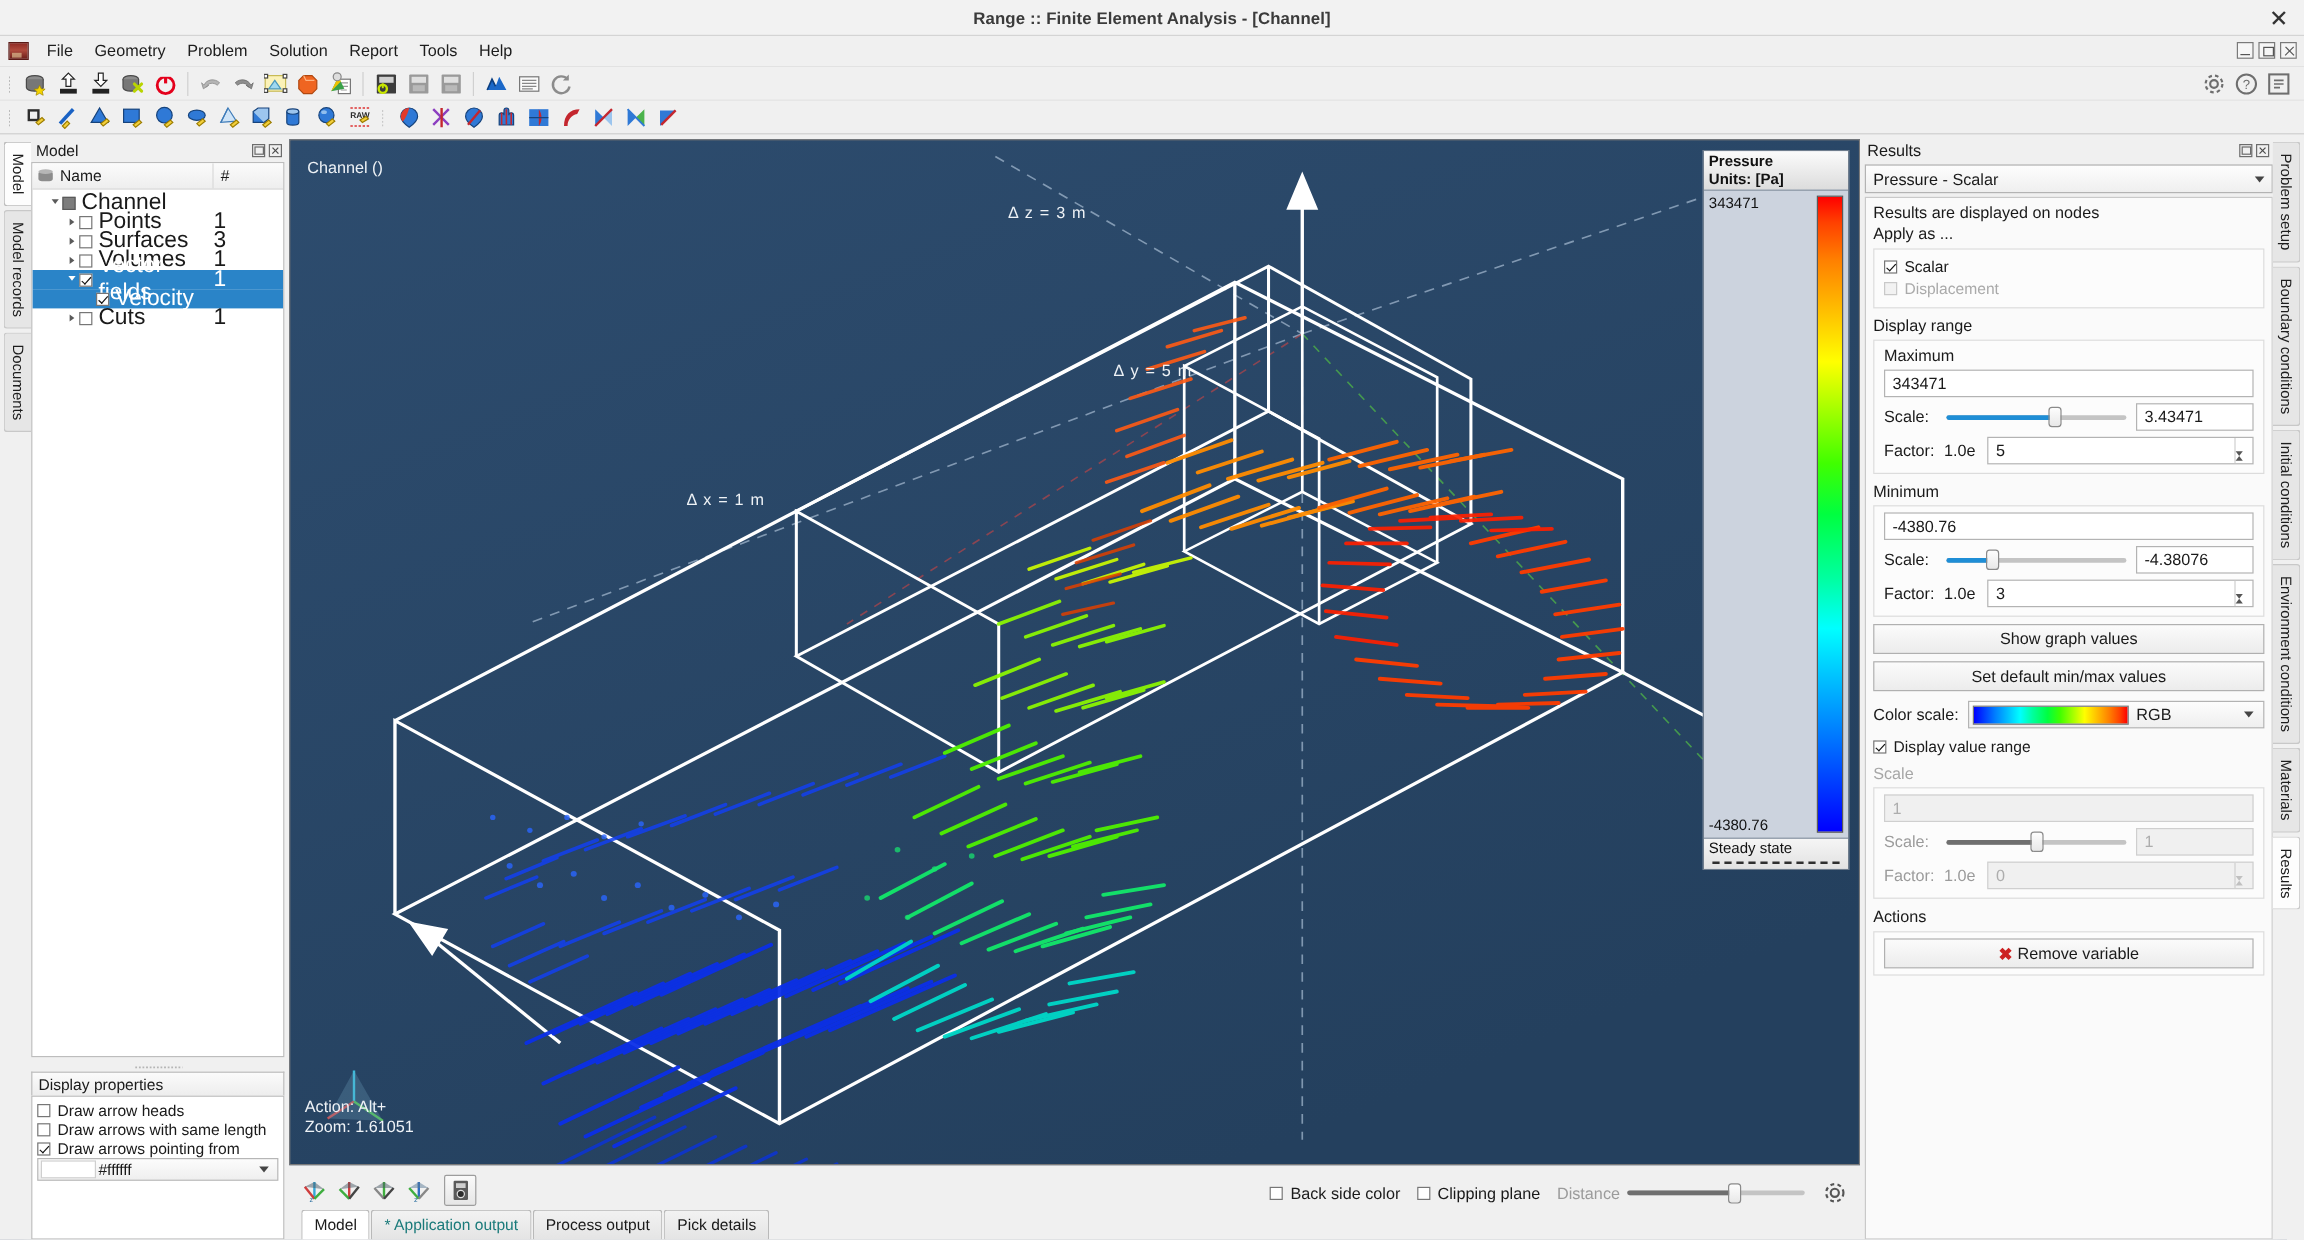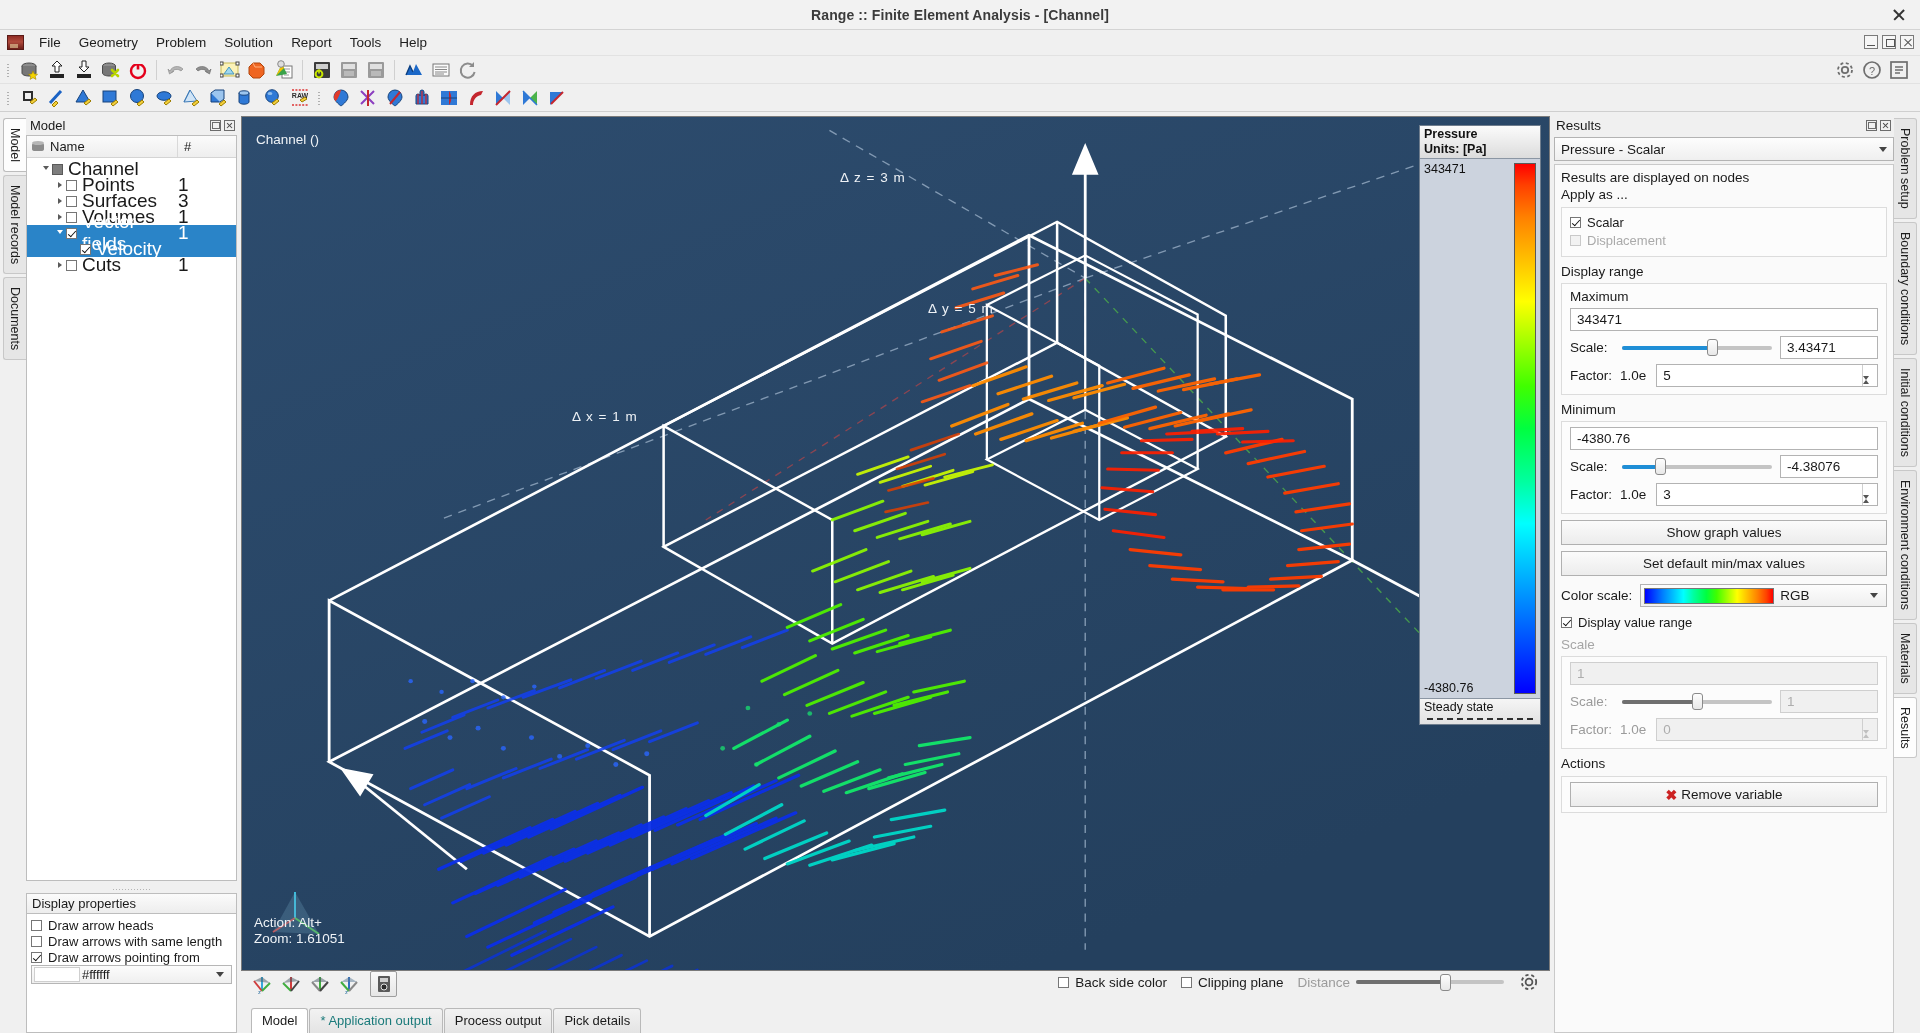--- a/index.html
+++ b/index.html
@@ -210,21 +210,21 @@
     background: linear-gradient(to top,
       #0000ff 0%, #0040ff 8%, #0080ff 16%, #00bfff 24%, #00ffff 32%,
       #00ff9f 40%, #00ff40 50%, #40ff00 58%, #9fff00 66%, #ffff00 74%,
       #ffbf00 82%, #ff8000 90%, #ff4000 96%, #ff0000 100%);
   }
   .legend .lg-foot { background: linear-gradient(180deg,#f5f5f5,#e2e2e2); border-top: 1px solid #8b96a3; padding: 1px 4px; }
   .legend .lg-dash { border-top: 2px dashed #2f2f2f; margin: 4px 3px 3px 3px; }
 
   
   .vp-toolbar {
-    height: 34px; flex: 0 0 34px; display: flex; align-items: flex-start; padding: 0 10px 0 6px;
+    height: 34px; flex: 0 0 34px; display: flex; align-items: flex-end; padding: 0 10px 0 6px;
     background: #f0f0f0;
   }
   .axbtn { width: 27px; height: 26px; margin: 0 1px; display:flex;align-items:center;justify-content:center;cursor:pointer;border:1px solid transparent;border-radius:2px;}
   .axbtn.framed { border:1px solid #9d9d9d; background: linear-gradient(180deg,#fafafa,#e6e6e6); margin-left:7px;}
   .vp-toolbar .mid { margin-left: auto; display: flex; align-items: center; gap: 14px; }
   .vp-chk { display: flex; align-items: center; gap: 6px; font-size: 13.5px; }
   .vp-chk .cbx { margin: 0; }
   .dim { color: #9b9b9b; }
   .slider { position: relative; width: 148px; height: 18px; display:flex; align-items:center; cursor:pointer;}
   .slider .track { position:absolute; left:0; right:0; height: 4px; background: #c4c4c4; border-radius:2px;}

